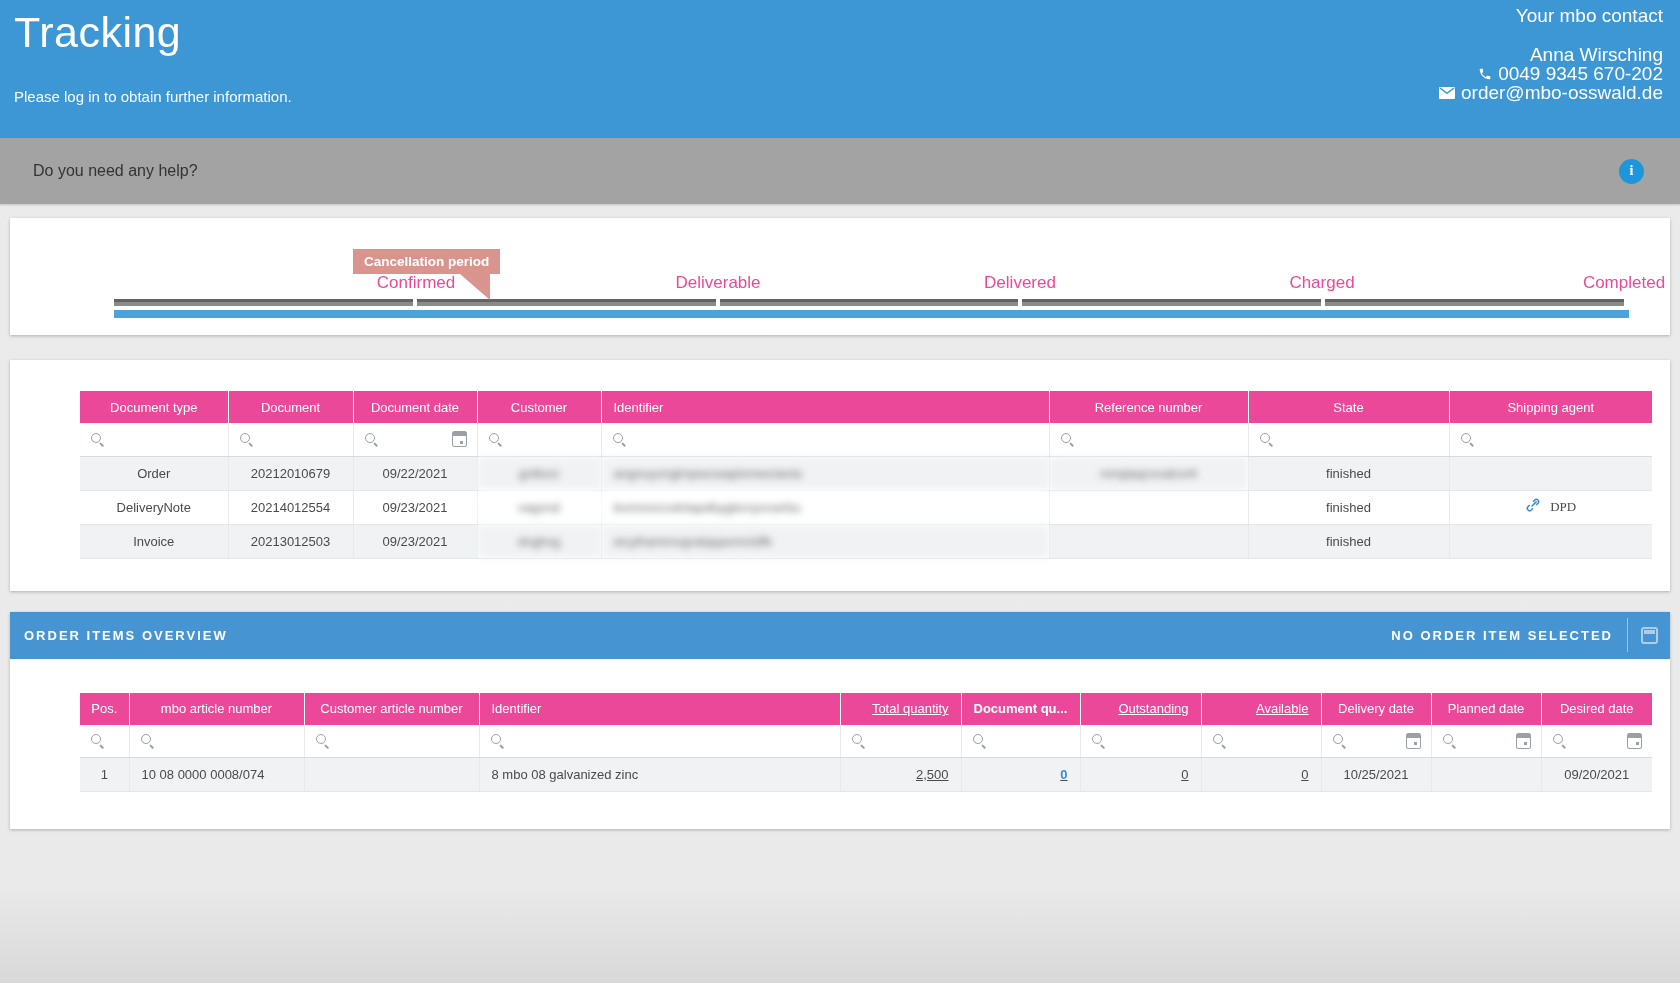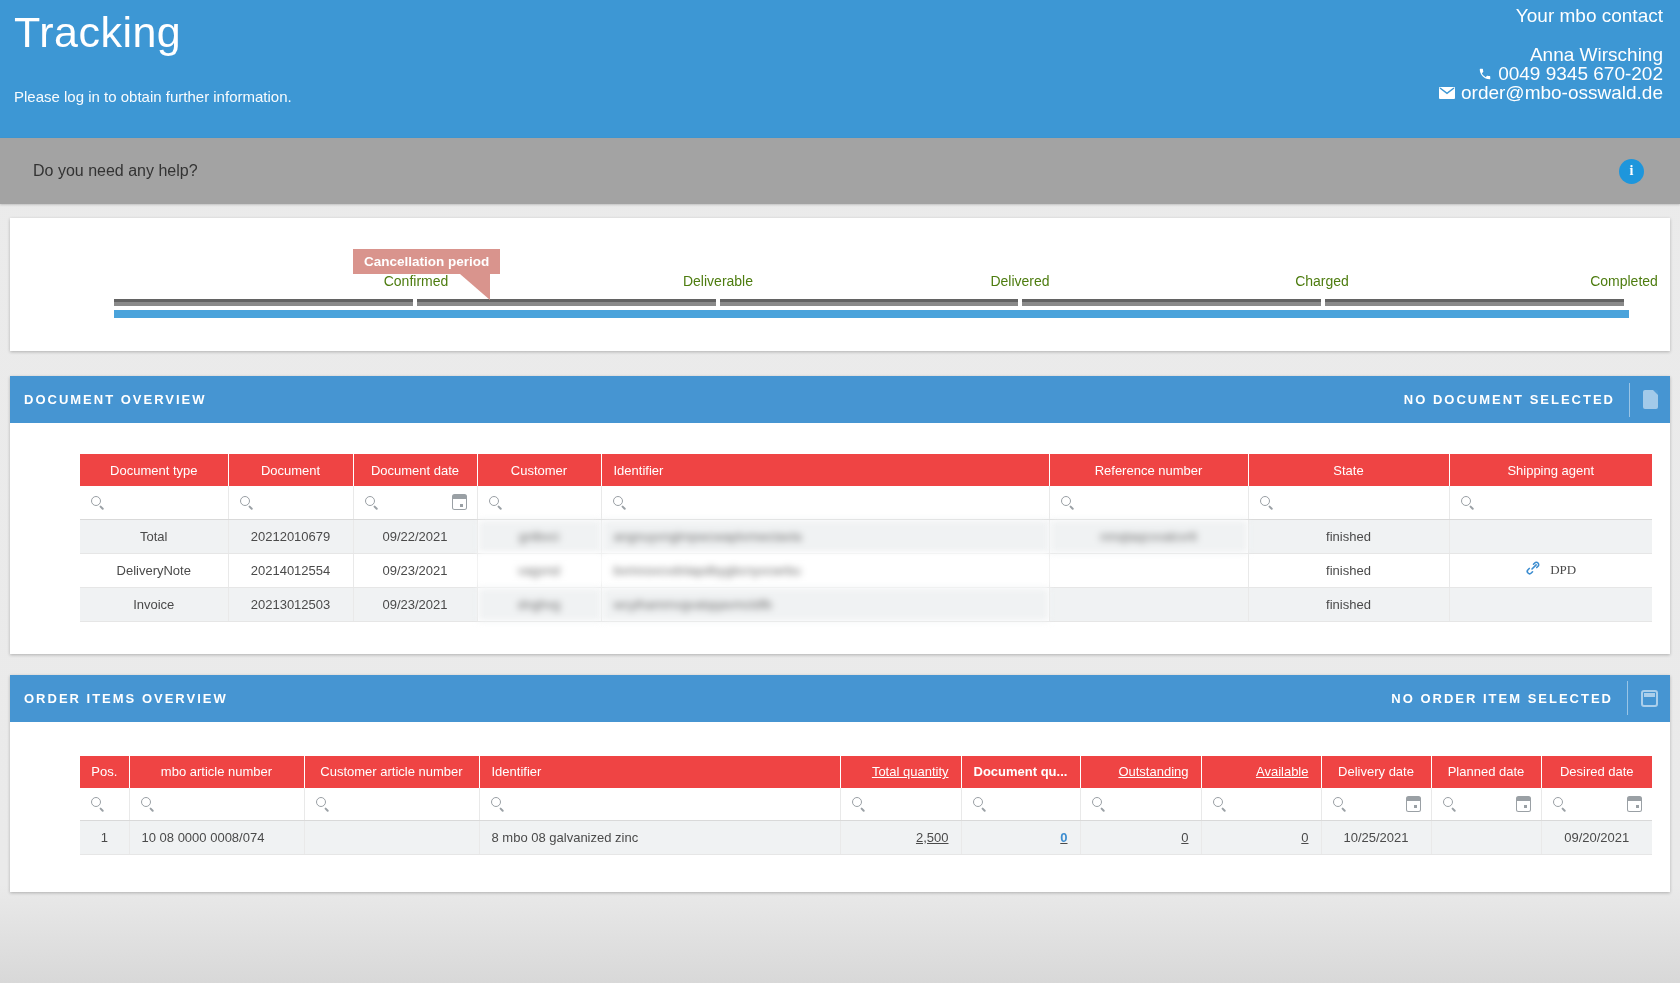--- a/index.html
+++ b/index.html
@@ -27,42 +27,42 @@
   
   .panel { width:1660px; margin:0 10px; background:#fff; box-shadow:0 1px 3px rgba(0,0,0,.25); }
   .panel-header { height:47px; background:#4695d2; color:#fff; display:flex; align-items:center;
     padding:0 12px 0 14px; font-size:13px; font-weight:bold; letter-spacing:2px; }
   .panel-header .spacer { flex:1; }
   .ph-status { font-size:13px; font-weight:bold; letter-spacing:2px; margin-right:14px; }
   .ph-divider { width:1px; height:34px; background:rgba(255,255,255,.45); margin-right:13px; }
 
   
   .panel.progress { margin-top:14px; }
-  .progress-body { position:relative; height:133px; }
+  .progress-body { position:relative; height:117px; }
   .bar-wrap { position:absolute; left:104px; right:46px; top:81px; }
   .bar-gray { display:flex; gap:4px; height:7px; }
   .bar-gray .seg { flex:1; background:linear-gradient(#636363 0 45%, #8a8a8a 45% 100%); }
   .bar-blue { height:8px; margin-top:4px; background:#4aa3db; width:calc(100% + 5px); }
   .stage-label { position:absolute; top:-26px; transform:translateX(-50%); white-space:nowrap;
-    font-size:14px; color:#4d7c0f; }
+    font-size:17px; color:#ec4899; }
   .stage-label:nth-of-type(1){ left:20%; } .stage-label:nth-of-type(2){ left:40%; }
   .stage-label:nth-of-type(3){ left:60%; } .stage-label:nth-of-type(4){ left:80%; }
   .stage-label:nth-of-type(5){ left:100%; }
   .cancel-flag { position:absolute; left:343px; top:31px; height:25px; background:#d9948d;
     color:#fff; font-size:13.5px; font-weight:bold; line-height:25px; padding:0 11px; z-index:2; }
   .cancel-tail { position:absolute; left:450px; top:56px; width:0; height:0;
     border-top:26px solid #d9948d; border-left:30px solid transparent; z-index:2; }
 
   
   .panel.doc { margin-top:25px; }
   .panel.items { margin-top:21px; }
   .tbl-wrap.doc-wrap { padding:31px 0 32px 70px; }
   .tbl-wrap.items-wrap { padding:34px 0 37px 70px; }
   table { border-collapse:collapse; table-layout:fixed; width:1572px; font-size:13px; }
-  th { background:#ef4444; color:#fff; font-weight:normal; height:32px;
+  th { background:#ec4899; color:#fff; font-weight:normal; height:32px;
     border-right:1px solid rgba(255,255,255,.85); overflow:hidden; white-space:nowrap; cursor:pointer; }
   th:last-child { border-right:none; }
   th.bold { font-weight:bold; }
   td { height:34px; border-right:1px solid #e9e9e9; border-bottom:1px solid #e6e6e6;
     color:#4a4a4a; overflow:hidden; white-space:nowrap; }
   td:last-child { border-right:none; }
   tr.filter-row td { height:33px; background:#fff; border-bottom:1px solid #d9d9d9; cursor:text; }
   tr.data-row:nth-of-type(odd) td { background:#f0f2f3; }
   tr.data-row:nth-of-type(even) td { background:#fff; }
   .al { text-align:left; padding-left:12px; } .ar { text-align:right; padding-right:12px;text-decoration:underline; }
@@ -139,27 +139,20 @@
         <div class="seg"></div>
         <div class="seg"></div>
         <div class="seg"></div>
       </div>
       <div class="bar-blue"></div>
     </div>
   </div>
 </section>
 
 <section class="panel doc">
-  <div class="panel-header">
-    <span>DOCUMENT OVERVIEW</span>
-    <span class="spacer"></span>
-    <span class="ph-status">NO DOCUMENT SELECTED</span>
-    <span class="ph-divider"></span>
-    <span class="doc-icon"></span>
-  </div>
   <div class="tbl-wrap doc-wrap">
     <table>
       <colgroup>
         <col style="width:148px">
           <col style="width:125px">
           <col style="width:124px">
           <col style="width:124px">
         <col style="width:448px">
           <col style="width:199px">
           <col style="width:201px">
@@ -213,21 +206,21 @@
                 <span class="mag"></span>
               </div>
             </td>
         <td>
               <div class="filter-cell">
                 <span class="mag"></span>
               </div>
             </td>
       </tr>
       <tr class="data-row">
-        <td class="ac">Total</td>
+        <td class="ac">Order</td>
         <td class="ac">20212010679</td>
         <td class="ac">09/22/2021</td>
         <td class="ac blurred">gnlbvci</td>
         <td class="al blurred">angnuyvnglmpwcwaplvmwctavla</td>
         <td class="ac blurred">nmqtaqcvvalcvrlt</td>
         <td class="ac">finished</td>
         <td class="ac"></td>
       </tr>
       <tr class="data-row">
         <td class="ac">DeliveryNote</td>

